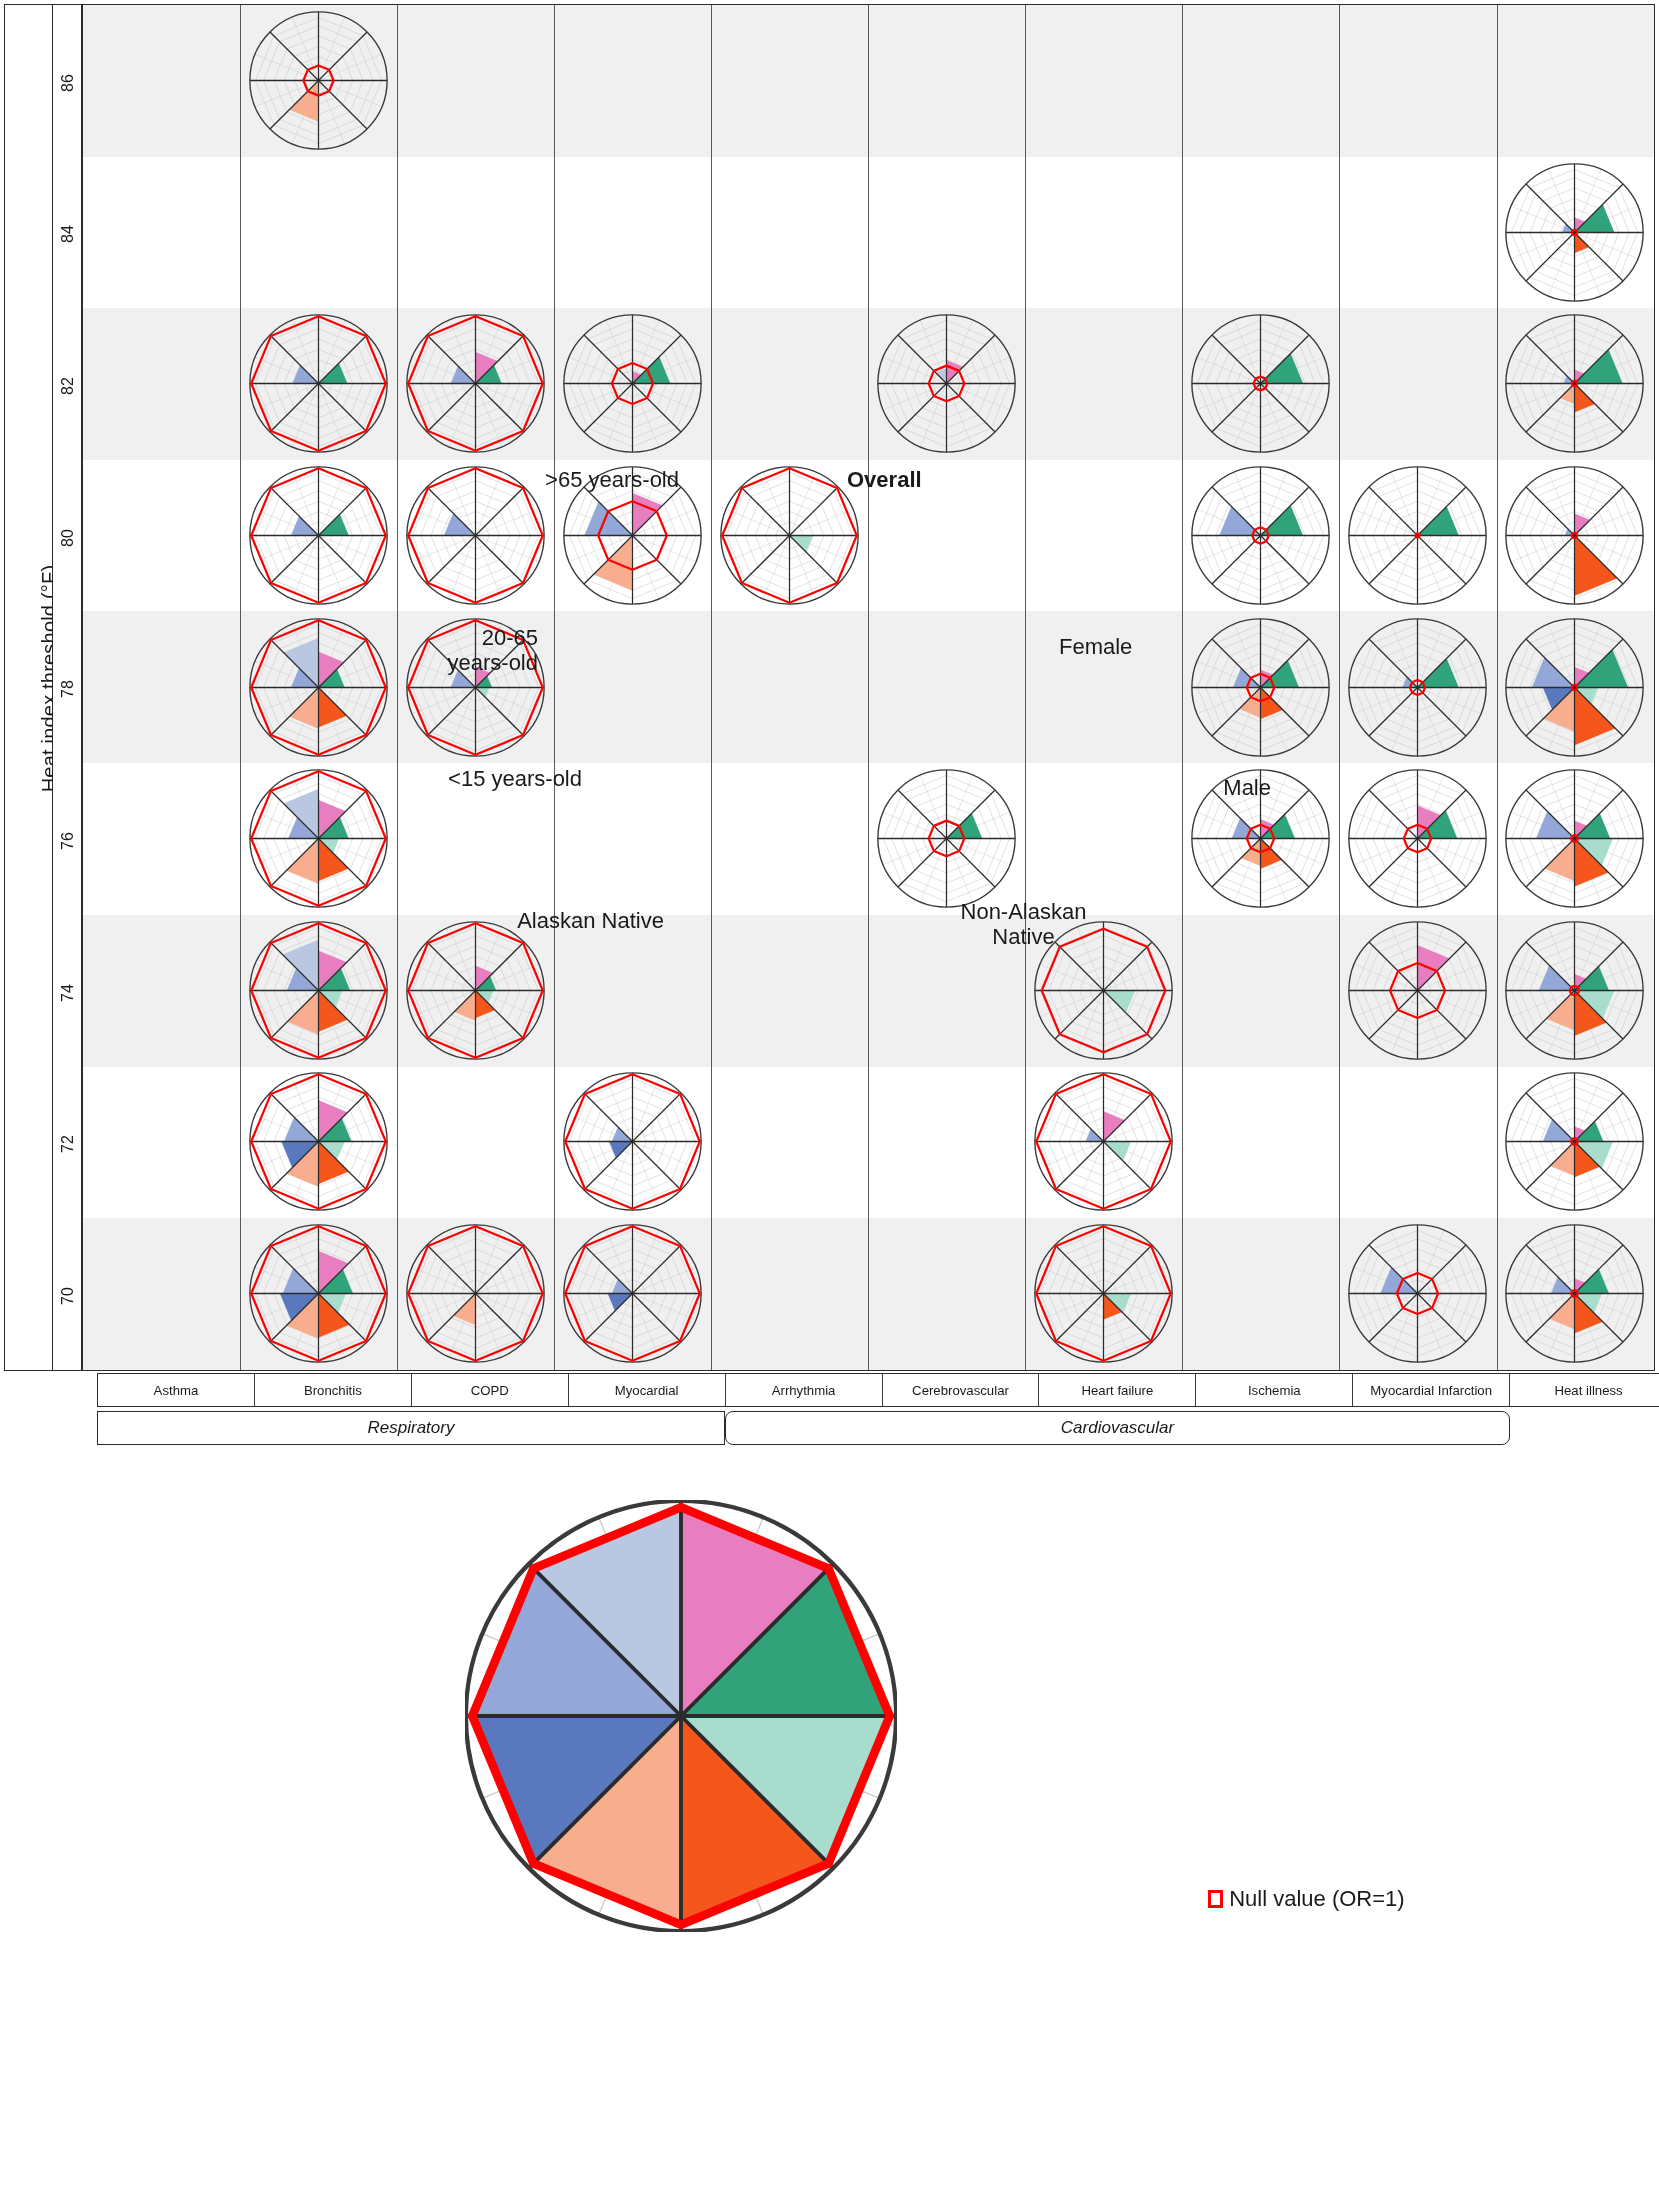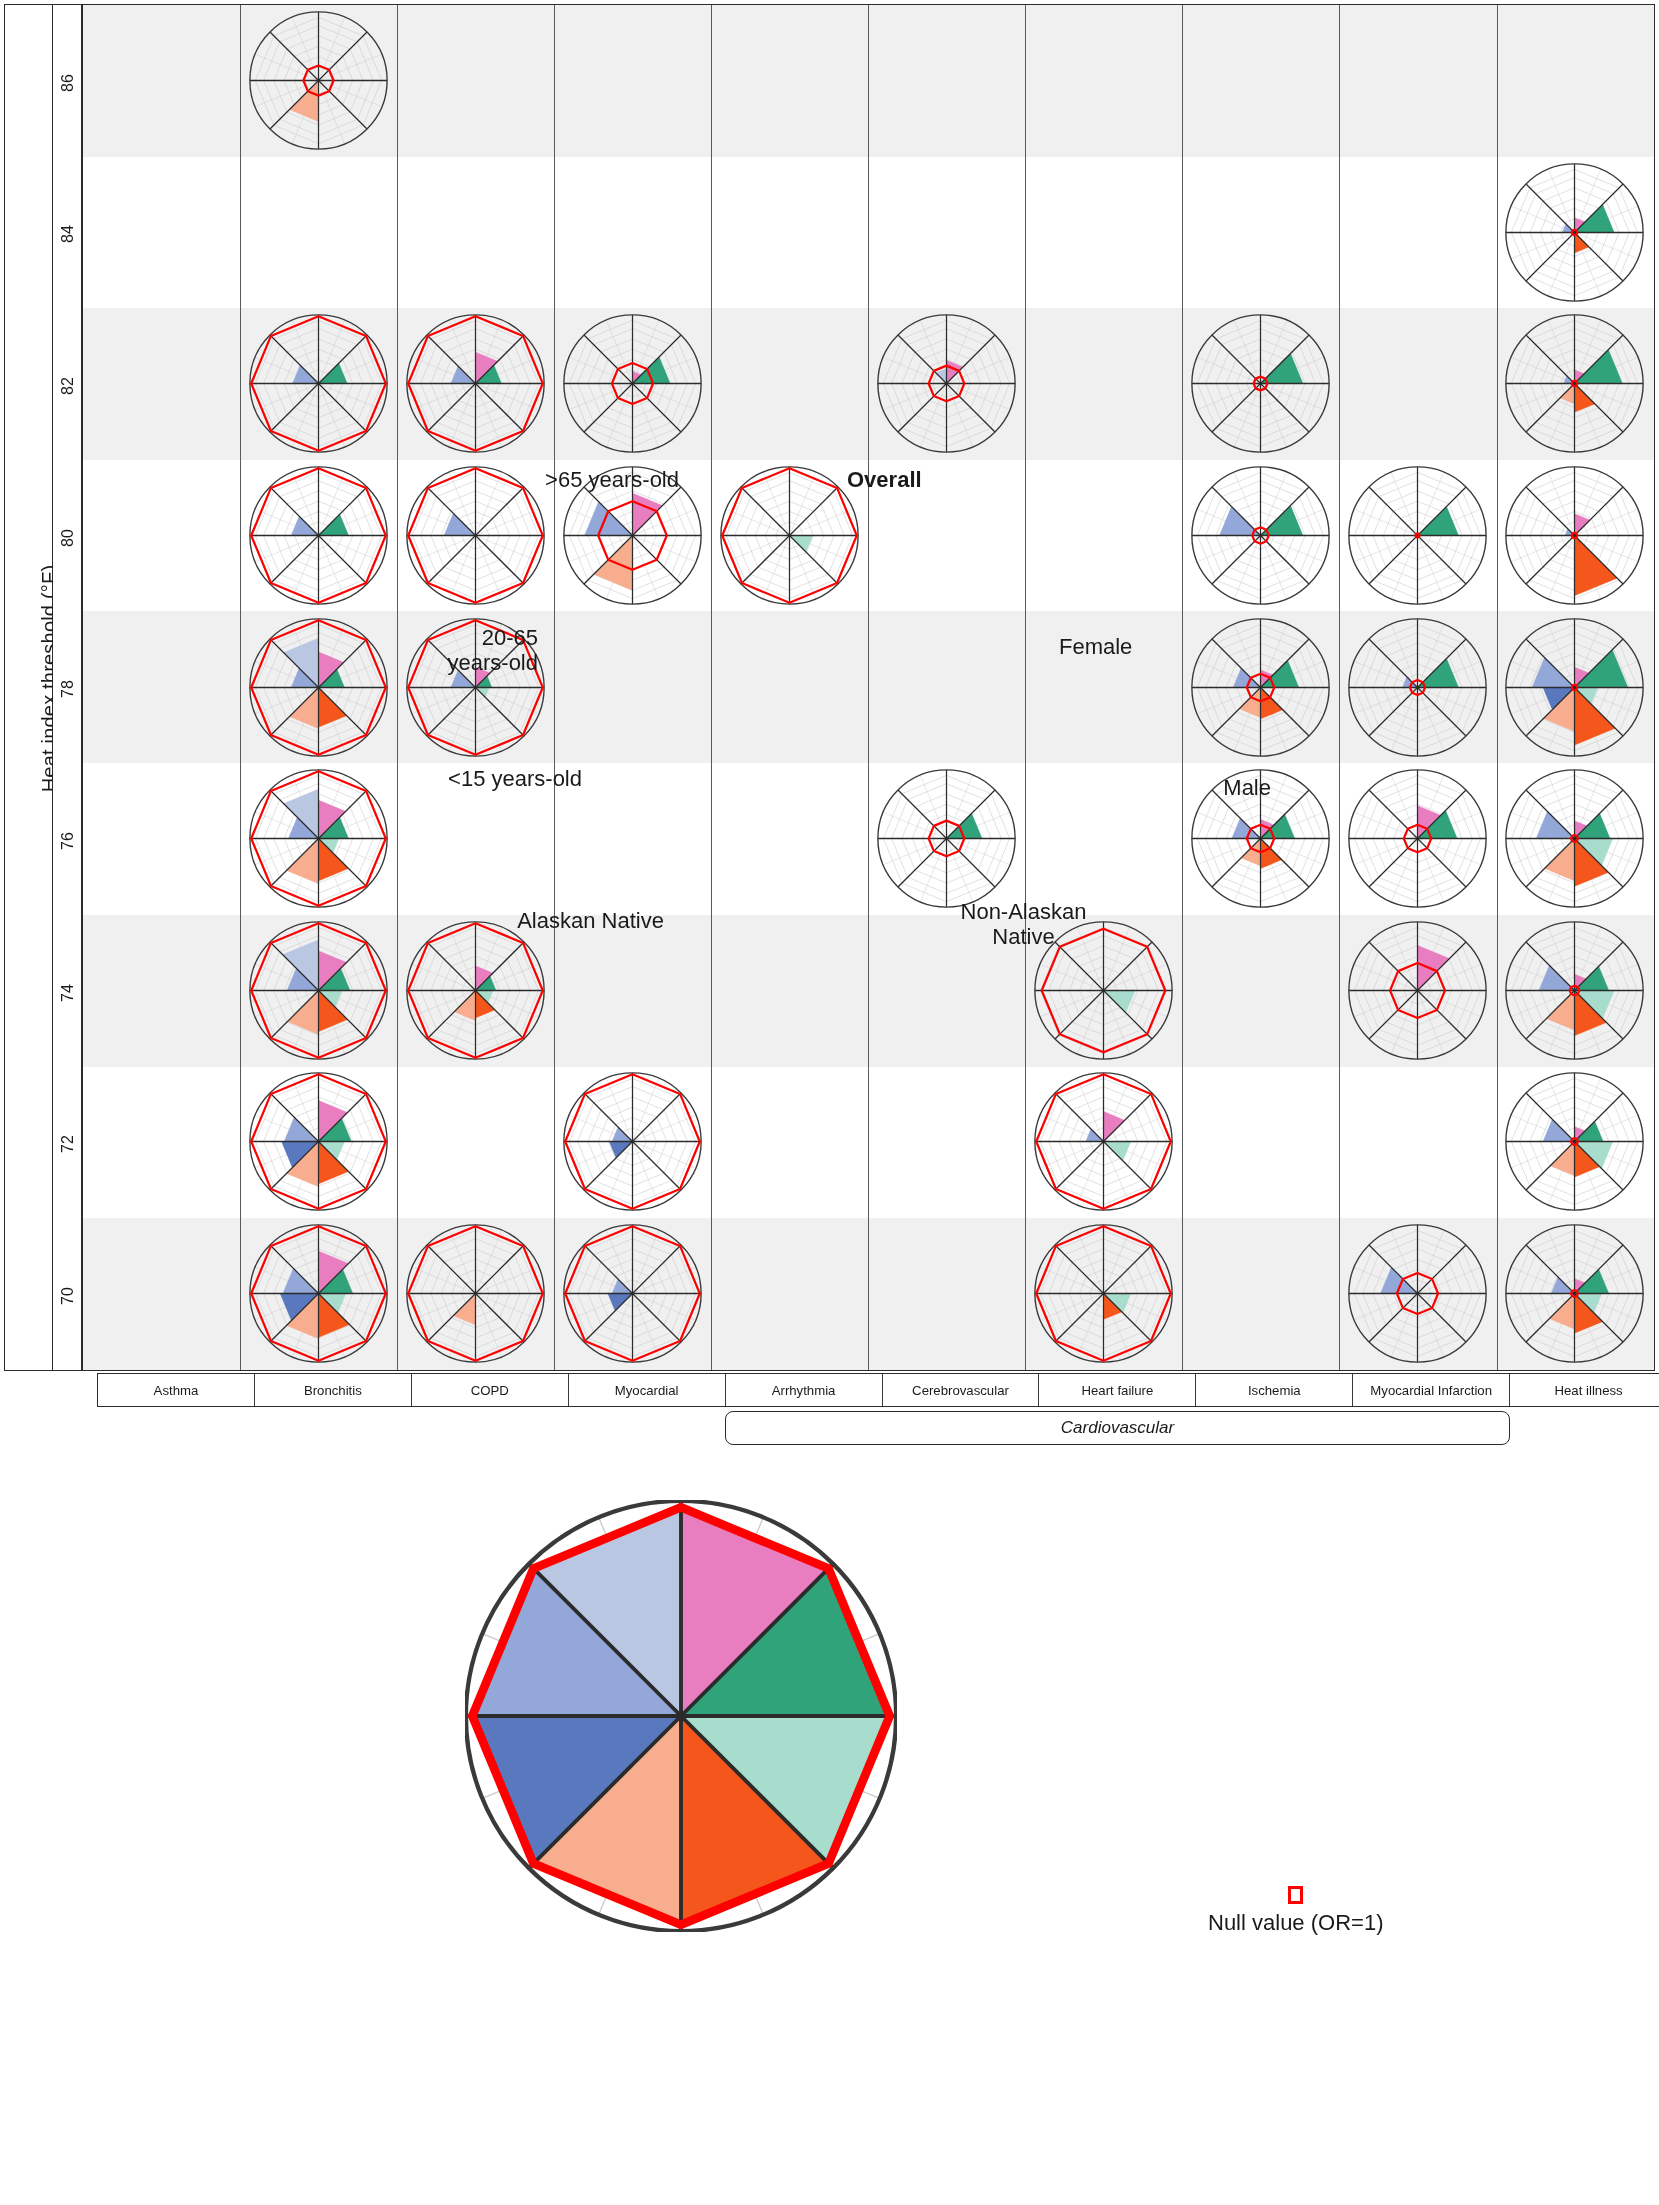--- a/index.html
+++ b/index.html
@@ -35,21 +35,21 @@
   .grp-row{position:absolute;left:97px;top:1411px;height:34px;}
   .grp-cell{position:absolute;top:0;height:34px;border:1.3px solid #2b2b2b;box-sizing:border-box;
             display:flex;align-items:center;justify-content:center;
             font-style:italic;font-size:17px;background:#fff;}
 
   
   #legend{position:absolute;left:0;top:1482px;width:1660px;height:723px;}
   .lg-wheel{position:absolute;left:465px;top:17.6px;width:432px;height:432px;}
   .lg-label{position:absolute;font-size:22px;text-align:center;line-height:1.12;white-space:pre-line;}
   .lg-label.bold{font-weight:bold;}
-  .lg-null{position:absolute;left:1208px;top:404px;font-size:22px;display:flex;align-items:center;gap:6.2px;flex-direction:column;}
+  .lg-null{position:absolute;left:1208px;top:404px;font-size:22px;display:flex;align-items:center;gap:6.2px;}
   .lg-sq{width:15px;height:17.6px;border:3.5px solid #ff0000;box-sizing:border-box;background:#fff;display:inline-block;}
 </style>
 </head>
 <body>
 
 <div id="panel">
 
   <div class="ylab-box">
     <div class="ylab-text">Heat index threshold (°F)</div>
   </div>
@@ -1264,20 +1264,21 @@
       <div class="hdr-cell" style="width: 157px;">COPD</div>
       <div class="hdr-cell" style="width: 157px;">Myocardial</div>
       <div class="hdr-cell" style="width: 157px;">Arrhythmia</div>
       <div class="hdr-cell" style="width: 157px;">Cerebrovascular</div>
       <div class="hdr-cell" style="width: 157px;">Heart failure</div>
       <div class="hdr-cell" style="width: 157px;">Ischemia</div>
       <div class="hdr-cell" style="width: 157px; text-align: right;">Myocardial Infarction</div>
       <div class="hdr-cell" style="width: 157px;">Heat illness</div>
     </div>
   <div class="grp-row" id="grprow" style="width: 1571px;">
+      <div class="grp-cell" style="left: 0px; width: 628px;">Respiratory</div>
       <div class="grp-cell" style="left: 628px; width: 785px; border-radius: 8px;">Cardiovascular</div>
     </div>
 </div>
 
 <div id="legend">
   <div class="lg-wheel" id="lgwheel"><svg width="432" height="432" viewBox="0 0 980 980">
         <polyline points="490.0,392.4 559.0,421.0 587.6,490.0 559.0,559.0 490.0,587.6 421.0,559.0 392.4,490.0 421.0,421.0 490.0,392.4" fill="none" stroke="#c9c9c9" stroke-width="3.92"></polyline>
         <polyline points="490.0,319.2 610.8,369.2 660.8,490.0 610.8,610.8 490.0,660.8 369.2,610.8 319.2,490.0 369.2,369.2 490.0,319.2" fill="none" stroke="#c9c9c9" stroke-width="3.92"></polyline>
         <polyline points="490.0,246.0 662.5,317.5 734.0,490.0 662.5,662.5 490.0,734.0 317.5,662.5 246.0,490.0 317.5,317.5 490.0,246.0" fill="none" stroke="#c9c9c9" stroke-width="3.92"></polyline>
         <polyline points="490.0,172.8 714.3,265.7 807.2,490.0 714.3,714.3 490.0,807.2 265.7,714.3 172.8,490.0 265.7,265.7 490.0,172.8" fill="none" stroke="#c9c9c9" stroke-width="3.92"></polyline>

